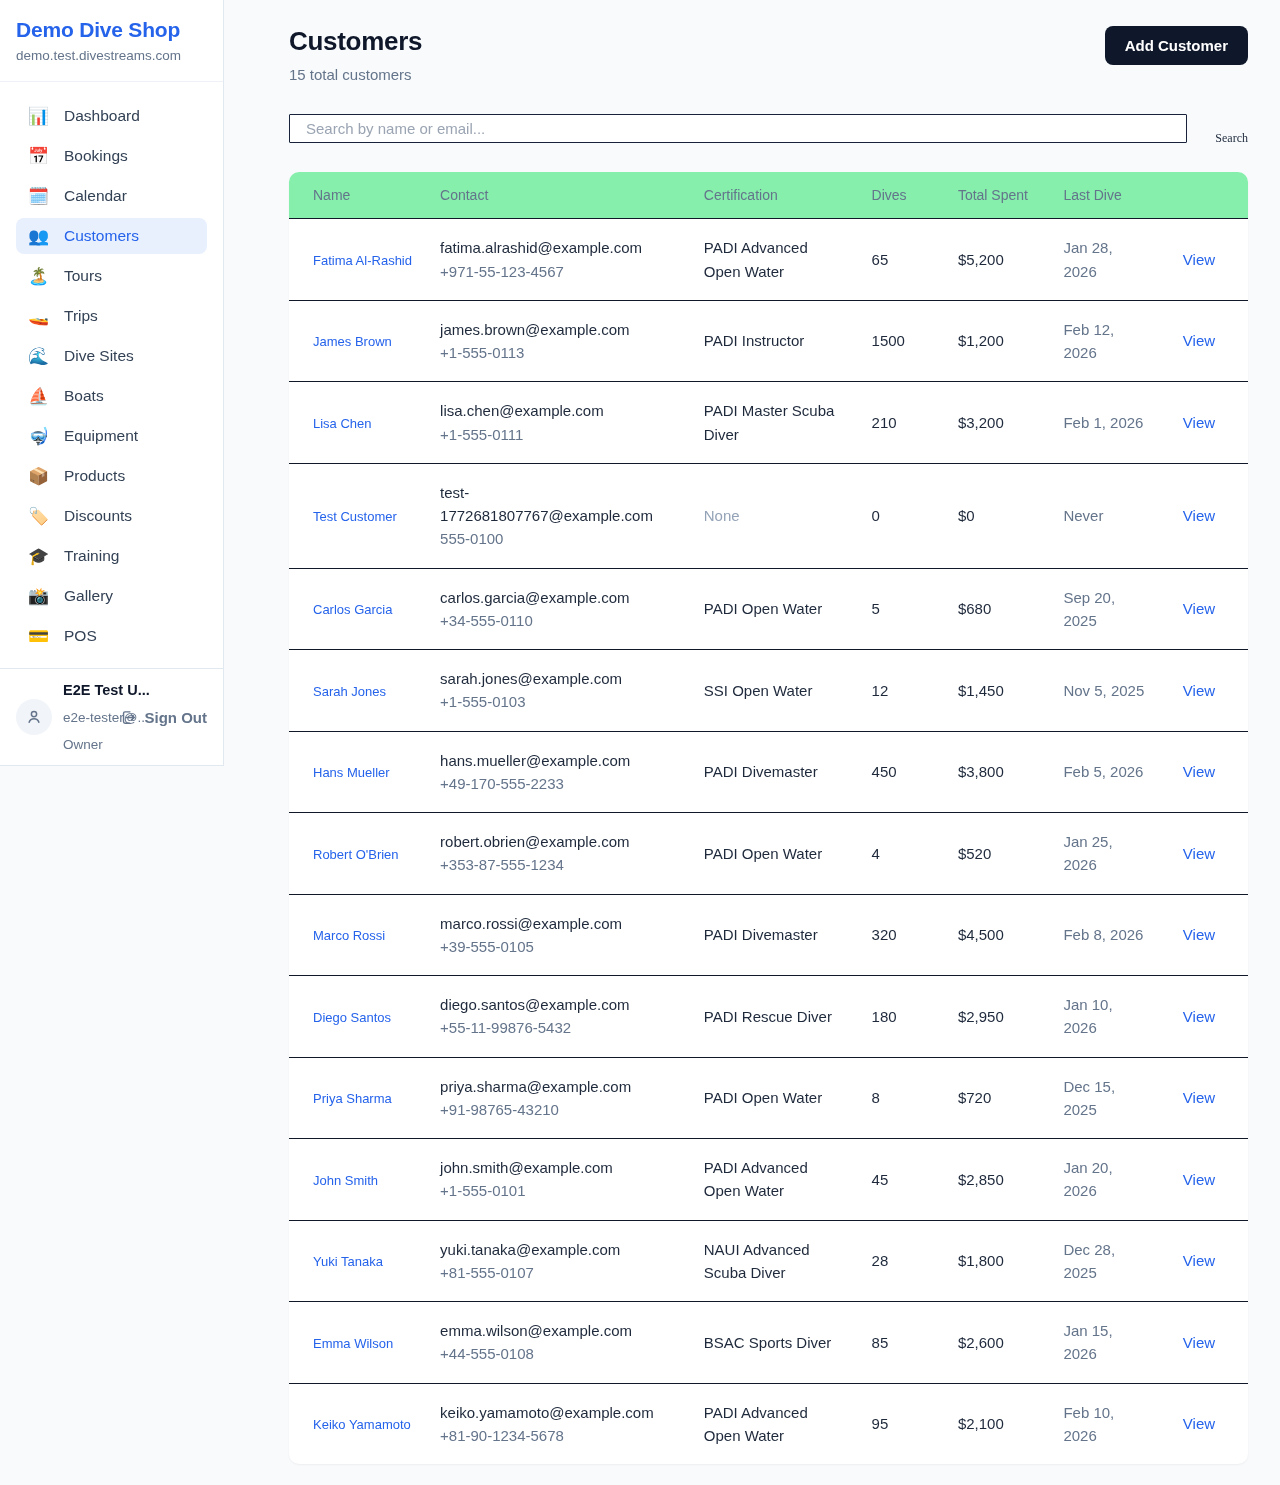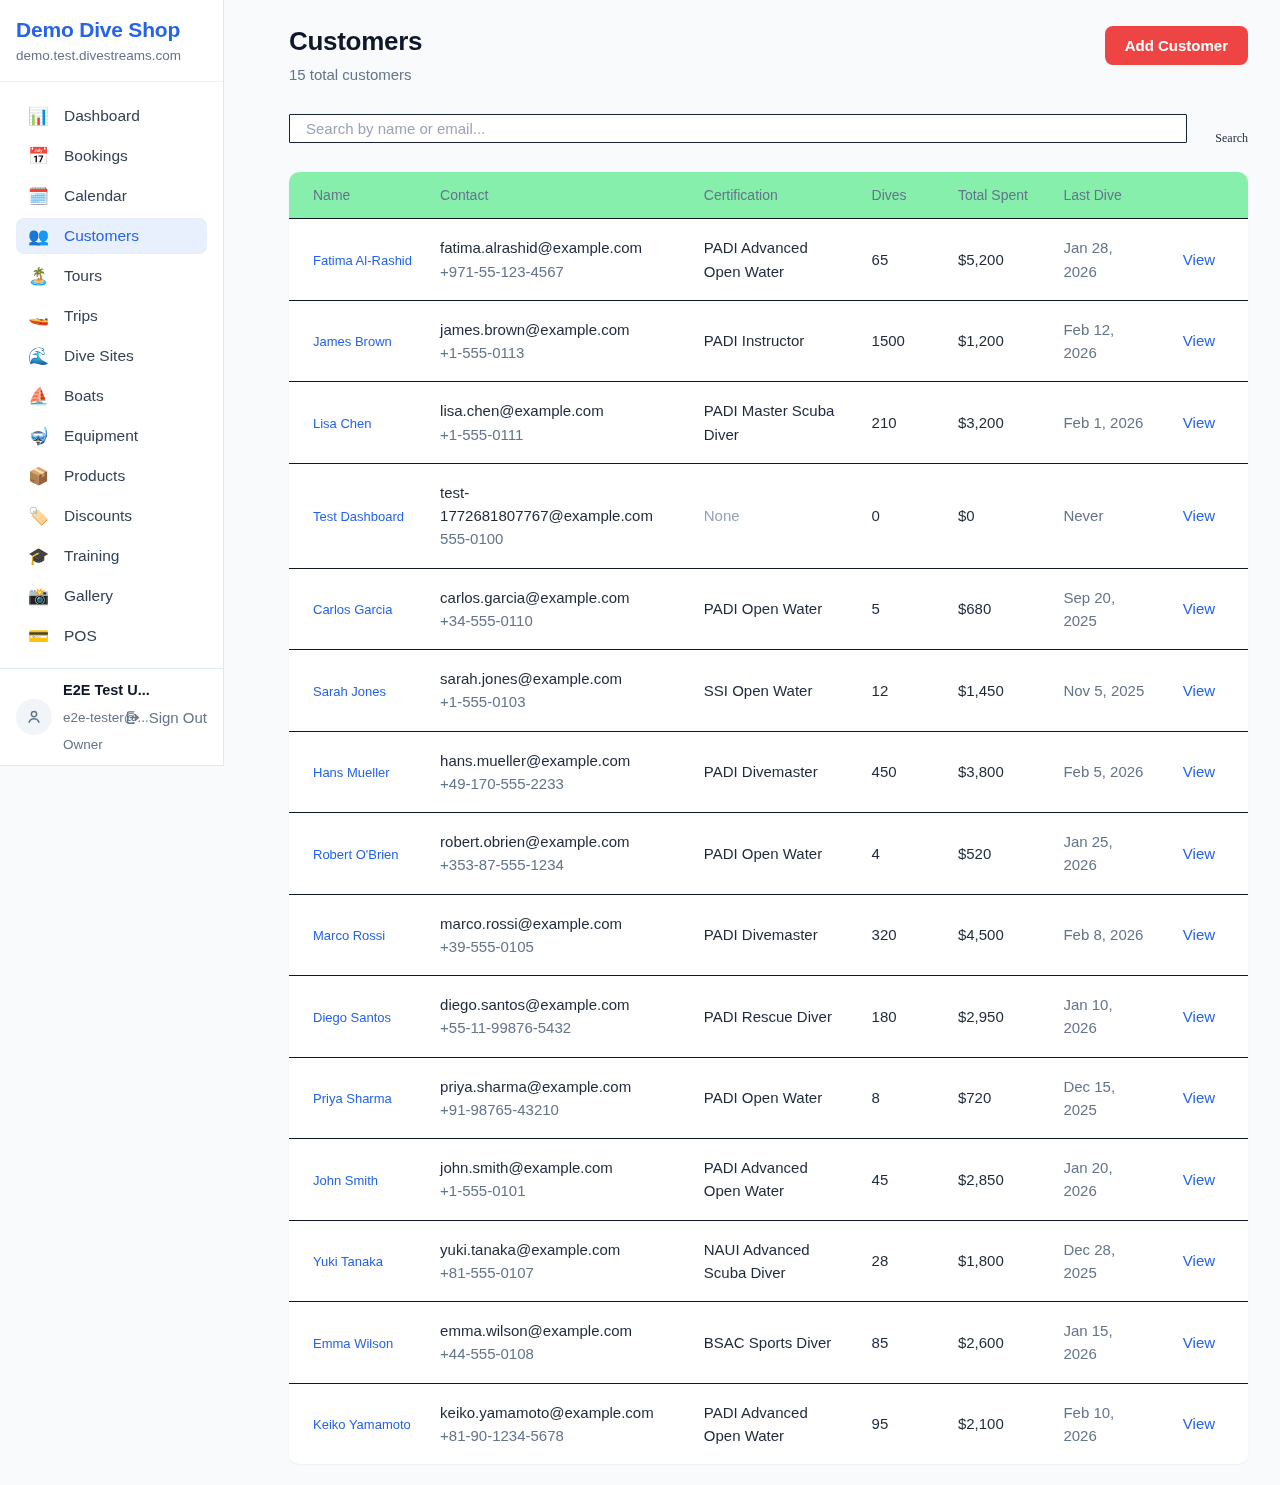--- a/index.html
+++ b/index.html
@@ -37,29 +37,29 @@
   .avatar {
     width:36px; height:36px; border-radius:50%; background:#f1f5f9;
     display:flex; align-items:center; justify-content:center; flex:none;
   }
   .user-info { min-width:0; }
   .user-name { font-size:14.5px; font-weight:700; color:#0f172a; white-space:nowrap; }
   .user-email, .user-role { font-size:13.5px; color:#64748b; margin-top:12px; white-space:nowrap; }
   .signout {
     margin-left:auto; display:flex; align-items:flex-end; gap:8px;
     background:none; border:none; color:#64748b; font-size:15px; cursor:pointer;
-    font-family:inherit; flex:none;
+    font-family:inherit; flex:none;font-weight:bold;
   }
   
   .main { margin-left:257px; padding:26px 32px 24px; }
   .page-header { display:flex; align-items:flex-start; justify-content:space-between; }
   .page-title { font-size:26px; font-weight:700; color:#0f172a; letter-spacing:-0.3px; }
   .page-subtitle { margin-top:9px; font-size:15px; color:#64748b; }
   .add-btn {
-    background:#ef4444; color:#ffffff; border:none; border-radius:8px;
+    background:#0f172a; color:#ffffff; border:none; border-radius:8px;
     font-size:15px; font-weight:600; padding:11px 20px; cursor:pointer;
     font-family:inherit;
   }
   .search-row { margin-top:27px; display:flex; align-items:center; }
   .search-input {
     flex:1; height:29px; background:#fff;
     border:1.5px solid #18223a; border-radius:1px;
     padding:4px 16px; font-size:15px; color:#0f172a; font-family:inherit;
   }
   .search-input::placeholder { color:#9aa4b2; }
@@ -251,21 +251,21 @@
       <div class="email">lisa.chen@example.com</div>
       <div class="phone">+1-555-0111</div>
     </td>
     <td class="td-cert">PADI Master Scuba Diver</td>
     <td class="td-dives">210</td>
     <td class="td-spent">$3,200</td>
     <td class="td-last">Feb 1, 2026</td>
     <td class="td-view"><a>View</a></td>
   </tr>
           <tr>
-    <td class="td-name"><a>Test Dashboard</a></td>
+    <td class="td-name"><a>Test Customer</a></td>
     <td class="td-contact">
       <div class="email">test-1772681807767@example.com</div>
       <div class="phone">555-0100</div>
     </td>
     <td class="td-cert muted">None</td>
     <td class="td-dives">0</td>
     <td class="td-spent">$0</td>
     <td class="td-last">Never</td>
     <td class="td-view"><a>View</a></td>
   </tr>

